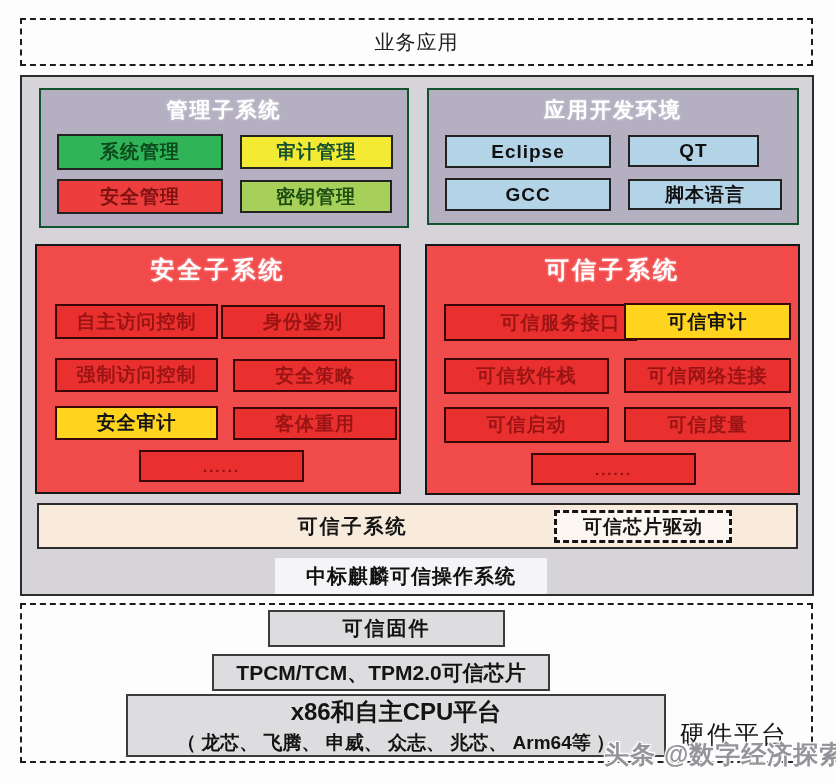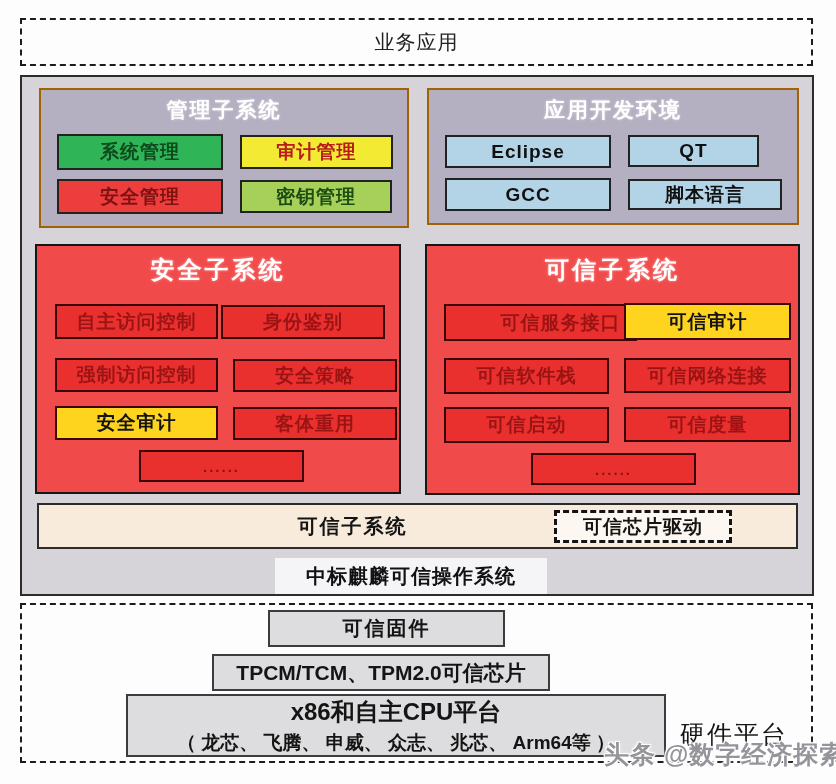--- a/index.html
+++ b/index.html
@@ -13,41 +13,41 @@
   .frame-hw    { left:20px; top:603px; width:793px; height:160px; }
 
   .frame-title { width:100%; text-align:center; font-size:20px; color:#222;
                  line-height:44px; letter-spacing:1px; }
 
   
   .os-box { position:absolute; left:20px; top:75px; width:794px; height:521px;
             background:#d6d4d8; border:2px solid #2c2c2c; }
 
   
-  .purple-box { position:absolute; background:#b4afc1; border:2px solid #a16207; }
+  .purple-box { position:absolute; background:#b4afc1; border:2px solid #14532d; }
   .p-mgmt   { left:17px;  top:11px; width:370px; height:140px; }
   .p-appdev { left:405px; top:11px; width:372px; height:137px; }
   .purple-title { margin-top:6px; text-align:center; font-size:21px; font-weight:bold;
                   color:#ffffff; letter-spacing:2px; text-shadow:0 0 3px rgba(255,255,255,.55); }
 
   
   .red-box { position:absolute; background:#f14a4a; border:2px solid #161616; }
   .r-sec  { left:13px;  top:167px; width:366px; height:250px; }
   .r-trs  { left:403px; top:167px; width:375px; height:251px; }
   .red-title { margin-top:8px; text-align:center; font-size:24px; font-weight:bold;
                color:#ffffff; letter-spacing:3px; text-shadow:0 0 3px rgba(255,230,230,.6); }
 
   
   .itm { position:absolute; display:flex; align-items:center; justify-content:center;
          font-weight:bold; font-size:19px; border:2px solid #222; letter-spacing:1px;
          white-space:nowrap; }
 
   
   .v-green  { background:#2fb457; color:#0d4a1d; }
-  .v-lemon  { background:#f3ea33; color:#b91c1c; }
+  .v-lemon  { background:#f3ea33; color:#14532d; }
   .v-mred   { background:#ee3d3d; color:#7d1212; }
   .v-lgreen { background:#a6d05a; color:#1e4d12; }
   .v-blue   { background:#b3d3e6; color:#101010; }
 
   
   .r-red    { background:#ea2f2f; color:#9b1414; border:2px solid #3a0505; }
   .r-gold   { background:#ffd41f; color:#141414; border:2px solid #3a0505; }
   .r-more   { background:#ea2f2f; color:#8f1212; border:2px solid #3a0505;
               font-size:15px; letter-spacing:2px; }
 

